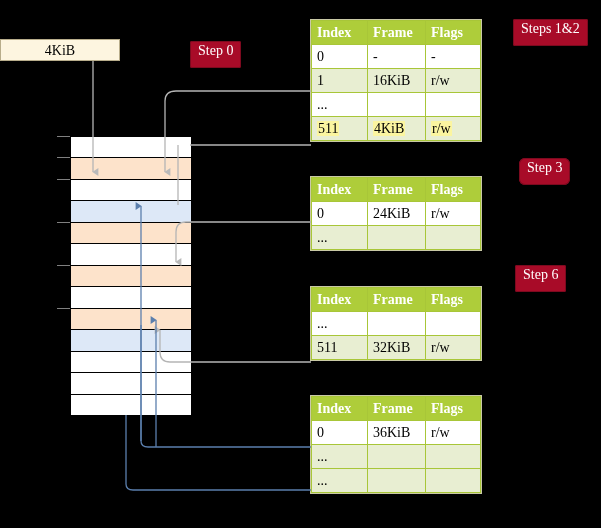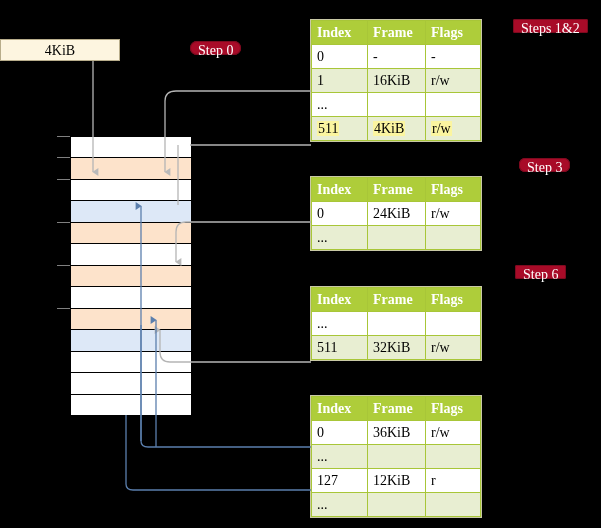--- a/index.html
+++ b/index.html
@@ -24,21 +24,21 @@
   }
 
   
   .badge {
     position: absolute;
     background: #a80b28;
     color: #ffffff;
     font-family: "Liberation Serif", "DejaVu Serif", serif;
     font-size: 14px;
     line-height: 19px;
-    height: 14px;
+    height: 27px;
     padding: 0 8px;
     border-radius: 2px;
     white-space: nowrap;
     box-shadow: 0 0 0 1px #7d0a1f inset;
     text-align: right;
   }
 
   
   .vaddr-box {
     position: absolute;
@@ -238,37 +238,32 @@
           <tr class="plain">
             <td class="c-index">0</td>
             <td class="c-frame">36KiB</td>
             <td class="c-flags">r/w</td>
           </tr>
           <tr class="alt">
             <td class="c-index">...</td>
             <td class="c-frame"></td>
             <td class="c-flags"></td>
           </tr>
-          <tr class="plain">
-            <td class="c-index">127</td>
-            <td class="c-frame">12KiB</td>
-            <td class="c-flags">r</td>
-          </tr>
           <tr class="alt">
             <td class="c-index">...</td>
             <td class="c-frame"></td>
             <td class="c-flags"></td>
           </tr>
         </tbody>
       </table>
     </div>
 
   <div id="badges-host">
       <div class="badge" style="left: 513px; top: 19px;">Steps 1&amp;2</div>
-      <div class="badge" style="left: 190px; top: 41px; border-radius: 9px;">Step 0</div>
+      <div class="badge" style="left: 190px; top: 41px;">Step 0</div>
       <div class="badge" style="left: 519px; top: 158px; border-radius: 6px;">Step 3</div>
       <div class="badge" style="left: 515px; top: 265px;">Step 6</div>
     </div>
 
   <svg id="wires" viewBox="0 0 601 528">
     <defs>
       <marker id="ah-grey" markerWidth="9" markerHeight="9" refX="4.5" refY="7.6" orient="auto" markerUnits="userSpaceOnUse">
         <path d="M0.6,2.2 L4.5,8.2 L8.4,2.2 Z" fill="#b9b9b9"></path>
       </marker>
       <marker id="ah-blue" markerWidth="9" markerHeight="9" refX="4.5" refY="7.6" orient="auto" markerUnits="userSpaceOnUse">

